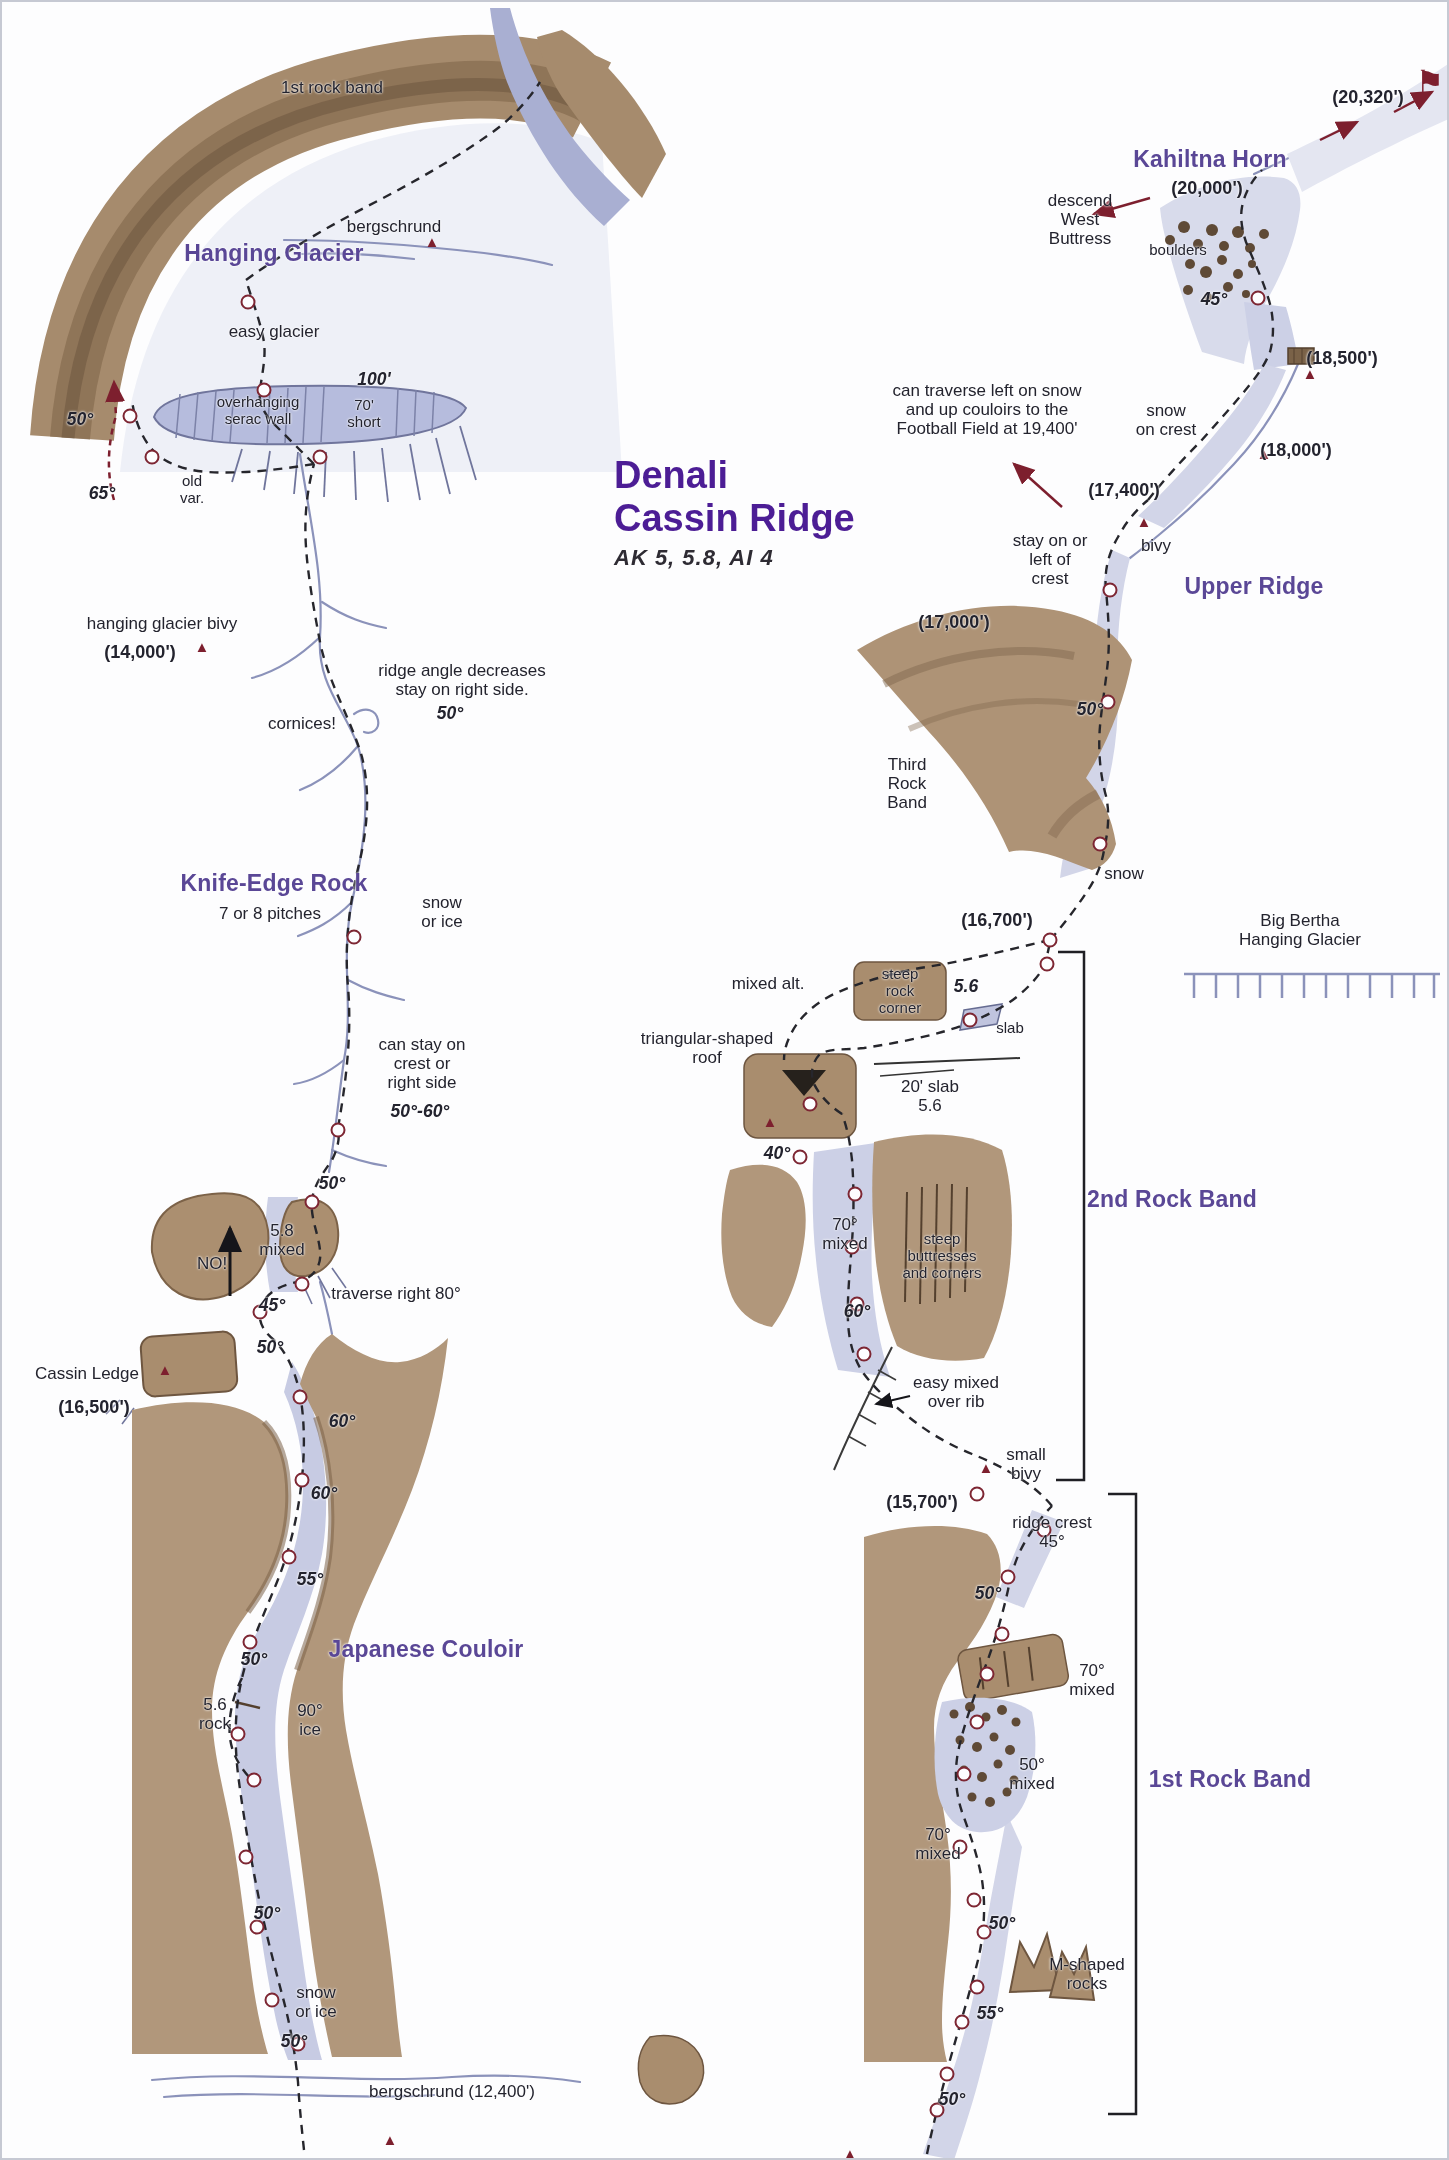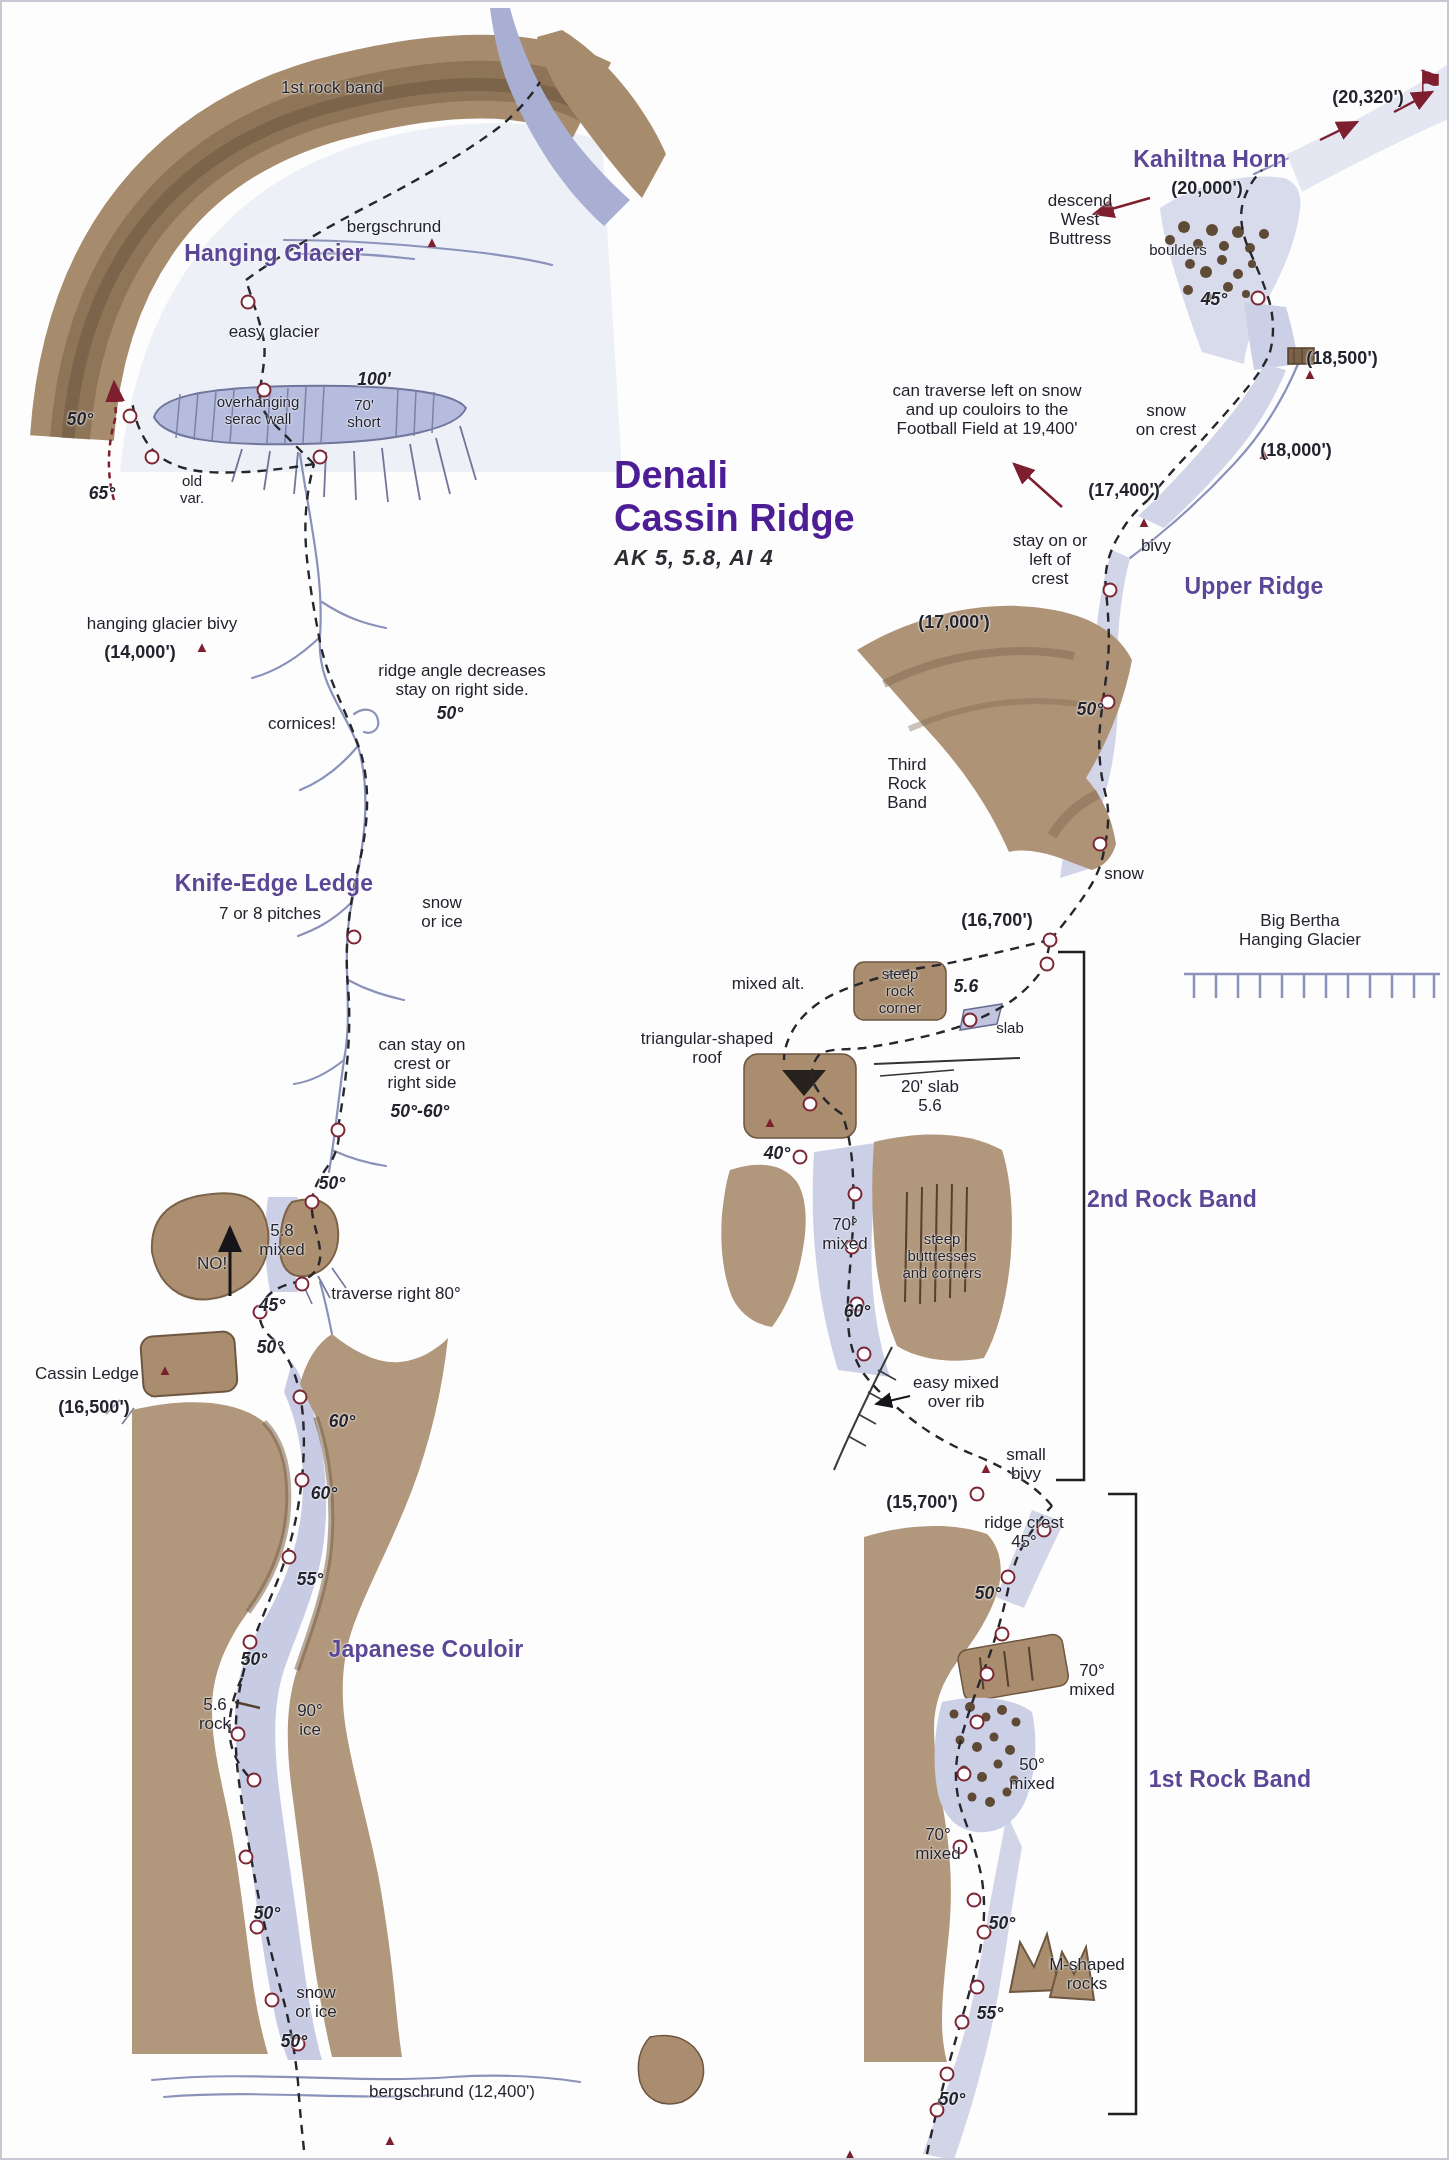--- a/index.html
+++ b/index.html
@@ -343,21 +343,21 @@
       <div class="lbl deg" style="left: 78px; top: 418px;">50°</div>
       <div class="lbl deg" style="left: 100px; top: 492px;">65°</div>
       <div class="lbl small" style="left: 190px; top: 488px;">old
 var.</div>
       <div class="lbl" style="left: 160px; top: 622px;">hanging glacier bivy</div>
       <div class="lbl elev" style="left: 128px; top: 650px; margin-left: 10px;">(14,000')</div>
       <div class="lbl" style="left: 460px; top: 678px;">ridge angle decreases
 stay on right side.</div>
       <div class="lbl deg" style="left: 448px; top: 712px;">50°</div>
       <div class="lbl" style="left: 300px; top: 722px;">cornices!</div>
-      <div class="lbl hdr" style="left: 272px; top: 882px;">Knife-Edge Ledge</div>
+      <div class="lbl hdr" style="left: 272px; top: 882px;">Knife-Edge Rock</div>
       <div class="lbl" style="left: 268px; top: 912px;">7 or 8 pitches</div>
       <div class="lbl" style="left: 440px; top: 910px;">snow
 or ice</div>
       <div class="lbl" style="left: 420px; top: 1062px;">can stay on
 crest or
 right side</div>
       <div class="lbl deg" style="left: 418px; top: 1110px;">50°-60°</div>
       <div class="lbl deg" style="left: 330px; top: 1182px;">50°</div>
       <div class="lbl" style="left: 280px; top: 1238px;">5.8
 mixed</div>
@@ -427,21 +427,21 @@
       <div class="lbl small" style="left: 940px; top: 1254px;">steep
 buttresses
 and corners</div>
       <div class="lbl deg" style="left: 855px; top: 1310px;">60°</div>
       <div class="lbl hdr" style="left: 1170px; top: 1198px;">2nd Rock Band</div>
       <div class="lbl" style="left: 954px; top: 1390px;">easy mixed
 over rib</div>
       <div class="lbl" style="left: 1024px; top: 1462px;">small
 bivy</div>
       <div class="lbl elev" style="left: 920px; top: 1500px;">(15,700')</div>
-      <div class="lbl" style="left: 1022px; top: 1530px; text-align: center;">ridge crest
+      <div class="lbl" style="left: 1050px; top: 1530px; text-align: center;">ridge crest
 45°</div>
       <div class="lbl deg" style="left: 986px; top: 1592px;">50°</div>
       <div class="lbl" style="left: 1090px; top: 1678px;">70°
 mixed</div>
       <div class="lbl" style="left: 1030px; top: 1772px;">50°
 mixed</div>
       <div class="lbl hdr" style="left: 1228px; top: 1778px;">1st Rock Band</div>
       <div class="lbl" style="left: 936px; top: 1842px;">70°
 mixed</div>
       <div class="lbl deg" style="left: 1000px; top: 1922px;">50°</div>

